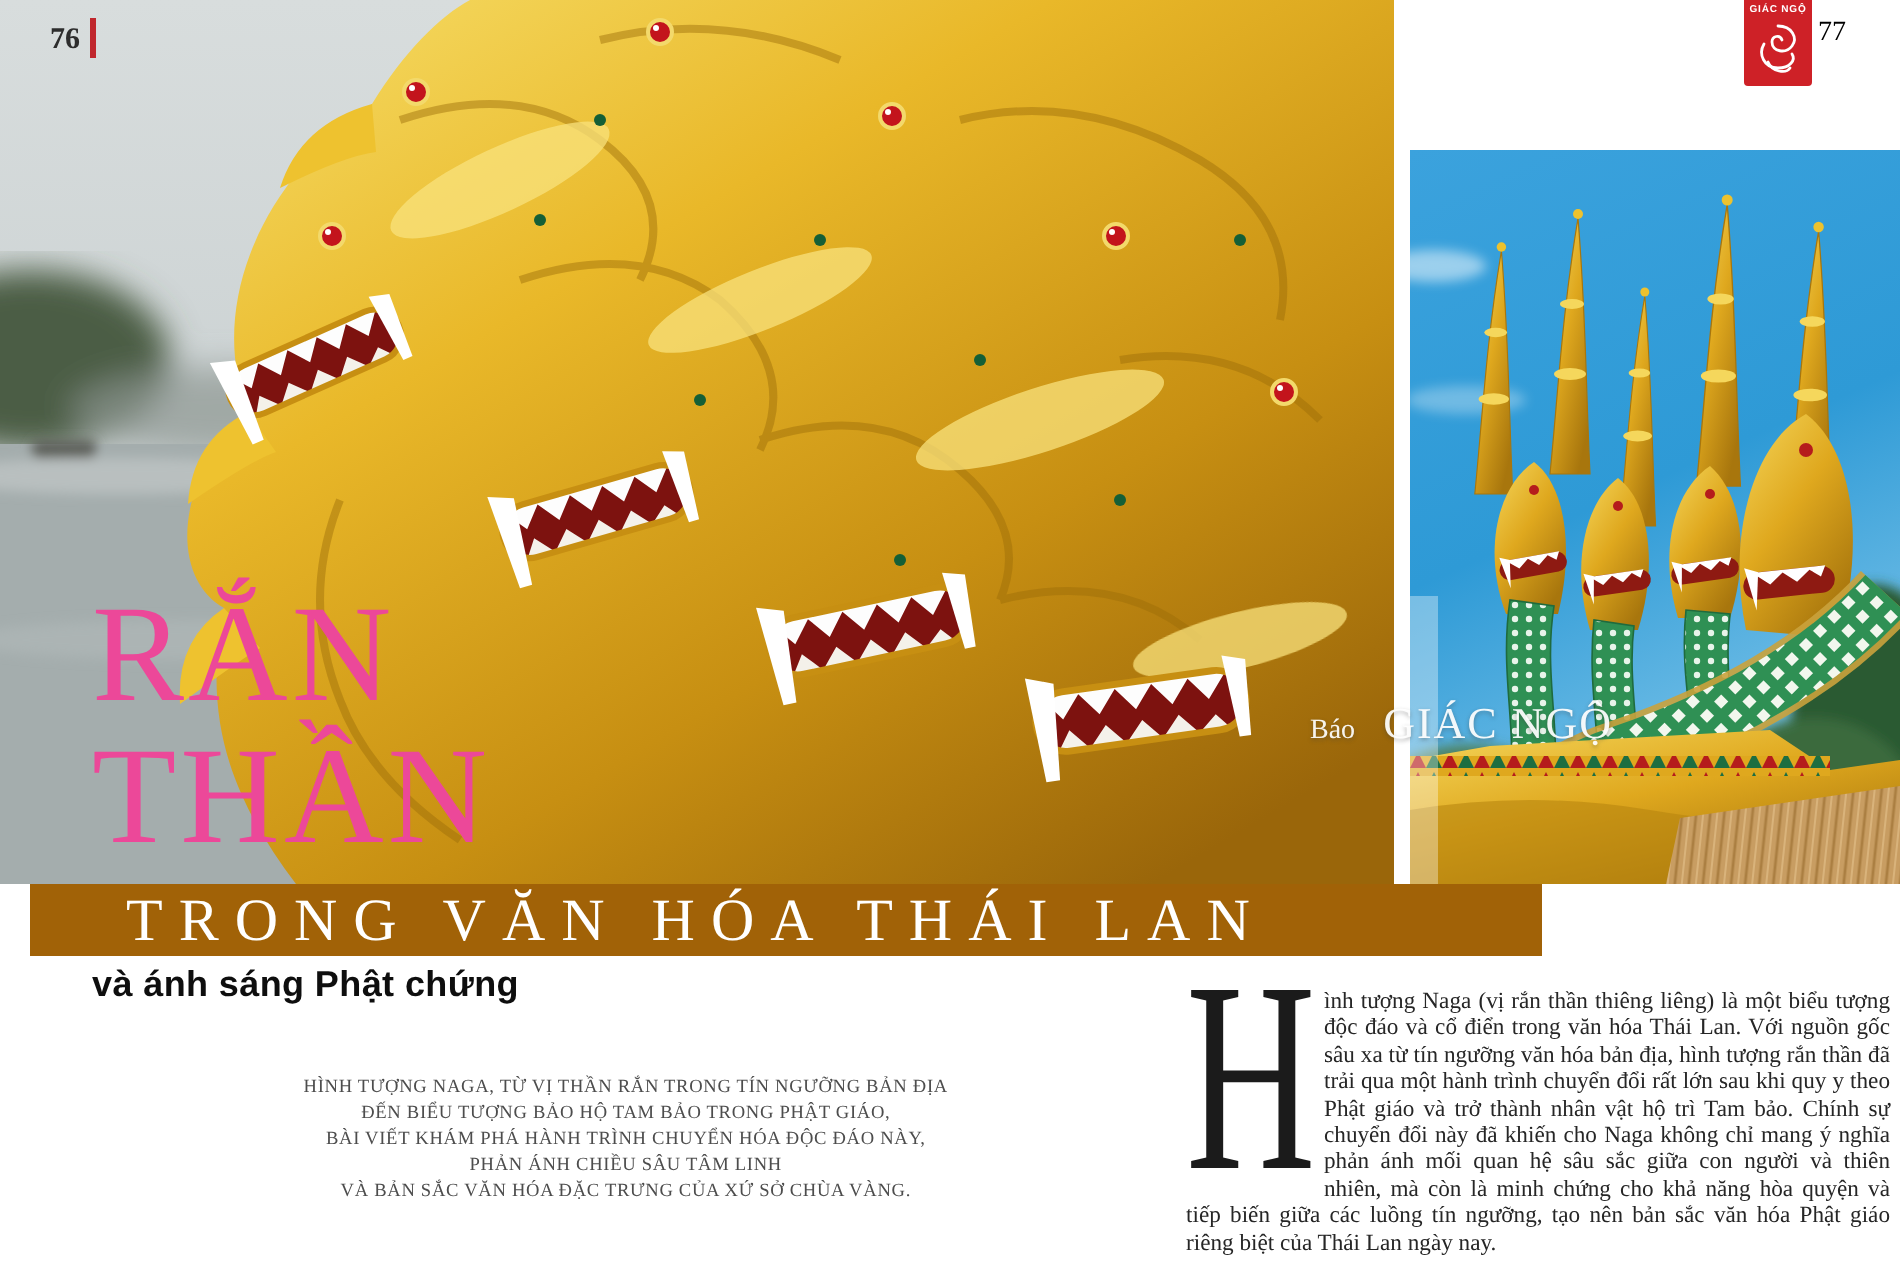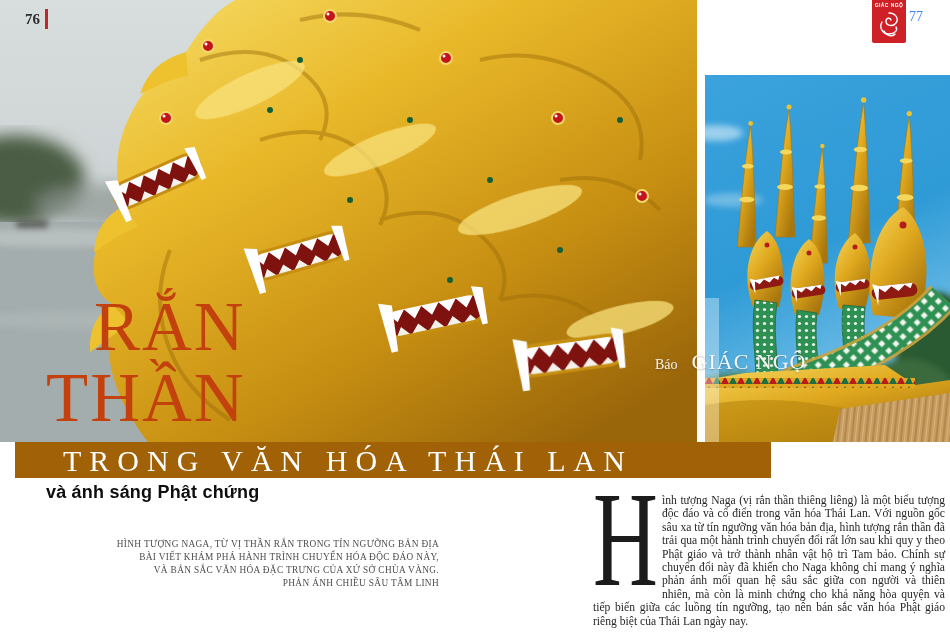--- a/index.html
+++ b/index.html
@@ -9,49 +9,49 @@
   }
   .photo{position:absolute;overflow:hidden}
   #photo-left{left:0;top:0;width:697px;height:442px}
   #photo-right{left:705px;top:75px;width:245px;height:367px}
   #banner{position:absolute;left:15px;top:442px;width:756px;height:36px;background:#a16207;z-index:5}
   #banner-text{
     position:absolute;left:48px;top:3px;color:#ffffff;
     font:400 30px/31px "Liberation Serif",serif;letter-spacing:8px;white-space:nowrap;
   }
   #main-title{
-    position:absolute;left:46px;top:292px;z-index:4;color:#c2410c;
-    font:400 69px/71px "Liberation Serif",serif;letter-spacing:2px;text-align:right;
+    position:absolute;left:46px;top:292px;z-index:4;color:#ec4899;
+    font:400 69px/71px "Liberation Serif",serif;letter-spacing:2px;
   }
   #pageno-left{
     position:absolute;left:25px;top:9px;z-index:6;color:#2d2d2d;
     font:700 15px/20px "Liberation Serif",serif;
   }
   #pageno-left .redbar{
     display:inline-block;width:3px;height:20px;background:#c0272d;
     margin-left:5px;vertical-align:-5px;
   }
   #pageno-right{
-    position:absolute;left:909px;top:8px;color:#3b82f6;
+    position:absolute;left:909px;top:8px;color:#000000;
     font:400 14px/18px "Liberation Serif",serif;
   }
   #logo{
     position:absolute;left:872px;top:0;width:34px;height:43px;background:#ce2127;
     text-align:center;z-index:6;border-radius:0 0 2px 2px;
   }
   #logo .logo-text{
     color:#fff;font:700 5px/7px "Liberation Sans",sans-serif;
     letter-spacing:.4px;padding-top:2px;
   }
   #subtitle{
     position:absolute;left:46px;top:483px;z-index:6;color:#0e0e0e;
     font:700 18px/19.5px "Liberation Sans",sans-serif;letter-spacing:.2px;
   }
   #intro{
-    position:absolute;right:511px;top:538px;z-index:6;text-align:right;
+    position:absolute;right:476px;top:538px;z-index:6;text-align:center;
     color:#4d4d4d;font:400 9.3px/12.9px "Liberation Serif",serif;letter-spacing:.35px;
   }
   #intro div{white-space:nowrap}
   #article{
     position:absolute;left:593px;top:494px;width:352px;z-index:6;
     color:#262626;font:400 11.6px/13.4px "Liberation Serif",serif;text-align:justify;
   }
   #dropcap{float:left;width:60px;height:93px;margin:3px 9px 0 0;position:relative}
   #dropcap span{
     position:absolute;left:0;top:-26px;color:#1b1b1b;
@@ -291,23 +291,24 @@
 <div id="watermark">
   <span class="wm-prefix">Báo</span><span class="wm-main">GIÁC NGỘ</span>
 </div>
 
 <div id="subtitle">
   <div>và ánh sáng Phật chứng</div>
 </div>
 
 <div id="intro">
   <div>HÌNH TƯỢNG NAGA, TỪ VỊ THẦN RẮN TRONG TÍN NGƯỠNG BẢN ĐỊA</div>
+  <div>ĐẾN BIỂU TƯỢNG BẢO HỘ TAM BẢO TRONG PHẬT GIÁO,</div>
   <div>BÀI VIẾT KHÁM PHÁ HÀNH TRÌNH CHUYỂN HÓA ĐỘC ĐÁO NÀY,</div>
+  <div>PHẢN ÁNH CHIỀU SÂU TÂM LINH</div>
   <div>VÀ BẢN SẮC VĂN HÓA ĐẶC TRƯNG CỦA XỨ SỞ CHÙA VÀNG.</div>
-  <div>PHẢN ÁNH CHIỀU SÂU TÂM LINH</div>
 </div>
 
 <div id="article">
   <div id="dropcap">
     <span>H</span>
   </div>
   <span>ình tượng Naga (vị rắn thần thiêng liêng) là một biểu tượng độc đáo và cổ điển trong văn hóa Thái Lan. Với nguồn gốc sâu xa từ tín ngưỡng văn hóa bản địa, hình tượng rắn thần đã trải qua một hành trình chuyển đổi rất lớn sau khi quy y theo Phật giáo và trở thành nhân vật hộ trì Tam bảo. Chính sự chuyển đổi này đã khiến cho Naga không chỉ mang ý nghĩa phản ánh mối quan hệ sâu sắc giữa con người và thiên nhiên, mà còn là minh chứng cho khả năng hòa quyện và tiếp biến giữa các luồng tín ngưỡng, tạo nên bản sắc văn hóa Phật giáo riêng biệt của Thái Lan ngày nay.</span>
 </div>
 
 </body></html>

